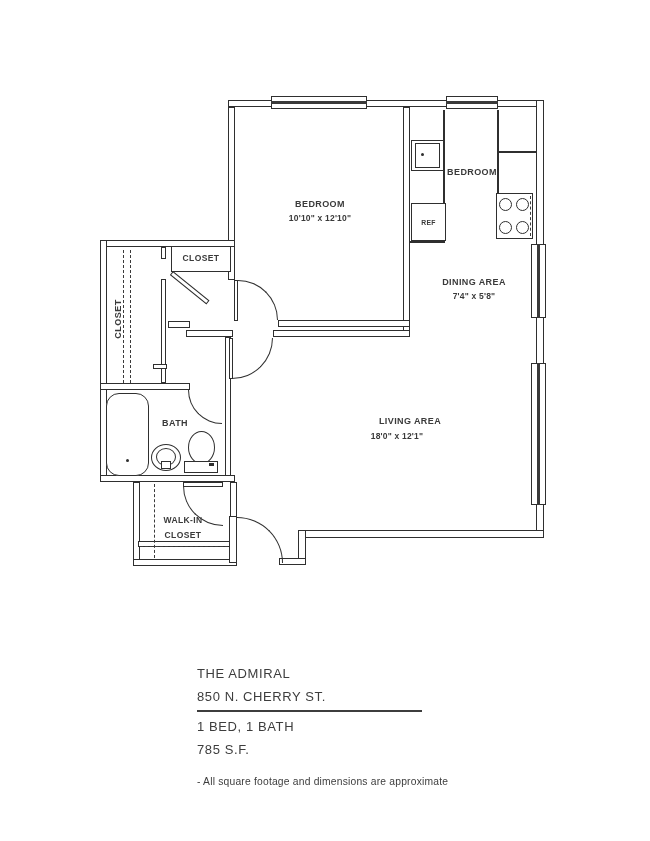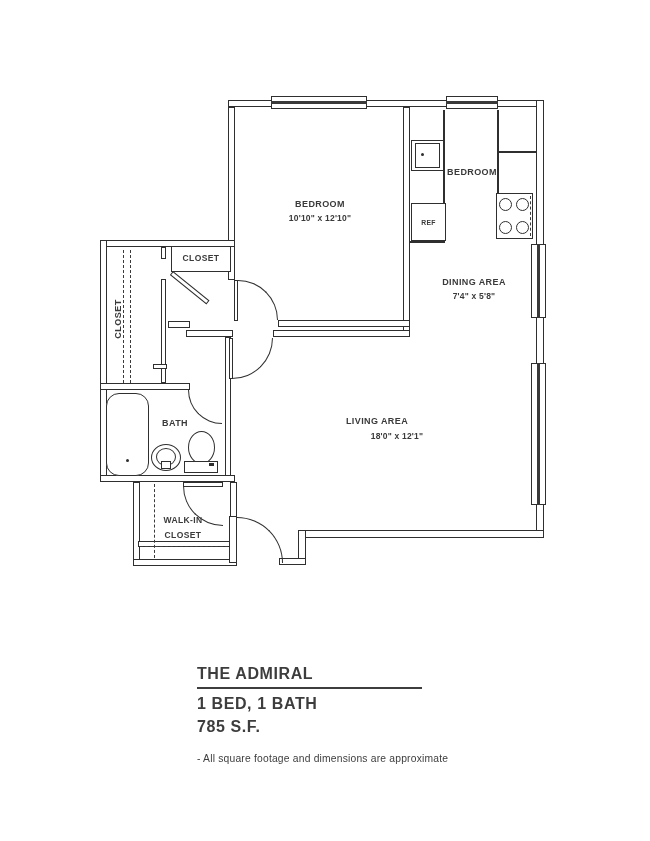--- a/index.html
+++ b/index.html
@@ -23,21 +23,21 @@
          white-space:nowrap;transform:translateX(-50%);}
   .dims{position:absolute;color:#3a3a3a;font-weight:600;font-size:8.5px;letter-spacing:.2px;
         white-space:nowrap;transform:translateX(-50%);}
   .label-rot{position:absolute;color:#3a3a3a;font-weight:600;font-size:9px;letter-spacing:.5px;
          white-space:nowrap;transform:translate(-50%,-50%) rotate(-90deg);}
   .ref-label{position:absolute;color:#3a3a3a;font-weight:600;font-size:6.8px;letter-spacing:.3px;
          transform:translate(-50%,-50%);}
   .burner{position:absolute;width:13px;height:13px;border:1.3px solid #2f2f2f;border-radius:50%;
           box-sizing:border-box;background:#fff;}
   .footer{position:absolute;left:197px;top:662px;color:#3d3d3d;}
-  .f-big{font-size:16px;letter-spacing:.6px;line-height:23px;font-weight:700;}
+  .f-big{font-size:13px;letter-spacing:.6px;line-height:23px;font-weight:400;}
   .f-rule{width:225px;height:1.6px;background:#3d3d3d;margin:2px 0 3px 0;}
   .f-small{font-size:10.3px;letter-spacing:.2px;line-height:12.5px;font-weight:400;}
 </style>
 </head>
 <body>
 
 <div class="page">
 
   <div>
 
@@ -129,36 +129,37 @@
     <div class="dash-v" style="left:530px;top:196px;height:40px;"></div>
 
     <div class="label" style="left:320px;top:199px;">BEDROOM</div>
     <div class="dims" style="left:320px;top:213px;">10'10" x 12'10"</div>
 
     <div class="label" style="left:472px;top:167px;">BEDROOM</div>
 
     <div class="label" style="left:474px;top:277px;">DINING AREA</div>
     <div class="dims" style="left:474px;top:291px;">7'4" x 5'8"</div>
 
-    <div class="label" style="left:377px;top:416px;">LIVING AREA</div>
+    <div class="label" style="left:410px;top:416px;">LIVING AREA</div>
     <div class="dims" style="left:397px;top:431px;">18'0" x 12'1"</div>
 
     <div class="label" style="left:175px;top:418px;">BATH</div>
 
     <div class="label" style="left:201px;top:253px;font-size:8.5px;">CLOSET</div>
 
     <div class="label-rot" style="left:118px;top:319px;">CLOSET</div>
 
     <div class="label" style="left:183px;top:515px;font-size:8.5px;">WALK-IN</div>
     <div class="label" style="left:183px;top:530px;font-size:8.5px;">CLOSET</div>
 
     <div class="ref-label" style="left:428.5px;top:222px;">REF</div>
   </div>
 
   <div class="footer">
     <div class="f-big">THE ADMIRAL</div>
+    <div class="f-big">850 N. CHERRY ST.</div>
     <div class="f-rule"></div>
     <div class="f-big">1 BED, 1 BATH</div>
     <div class="f-big">785 S.F.</div>
     <div class="f-small" style="margin-top:15px;">- All square footage and dimensions are approximate</div>
   </div>
 
 </div>
 
 </body></html>

